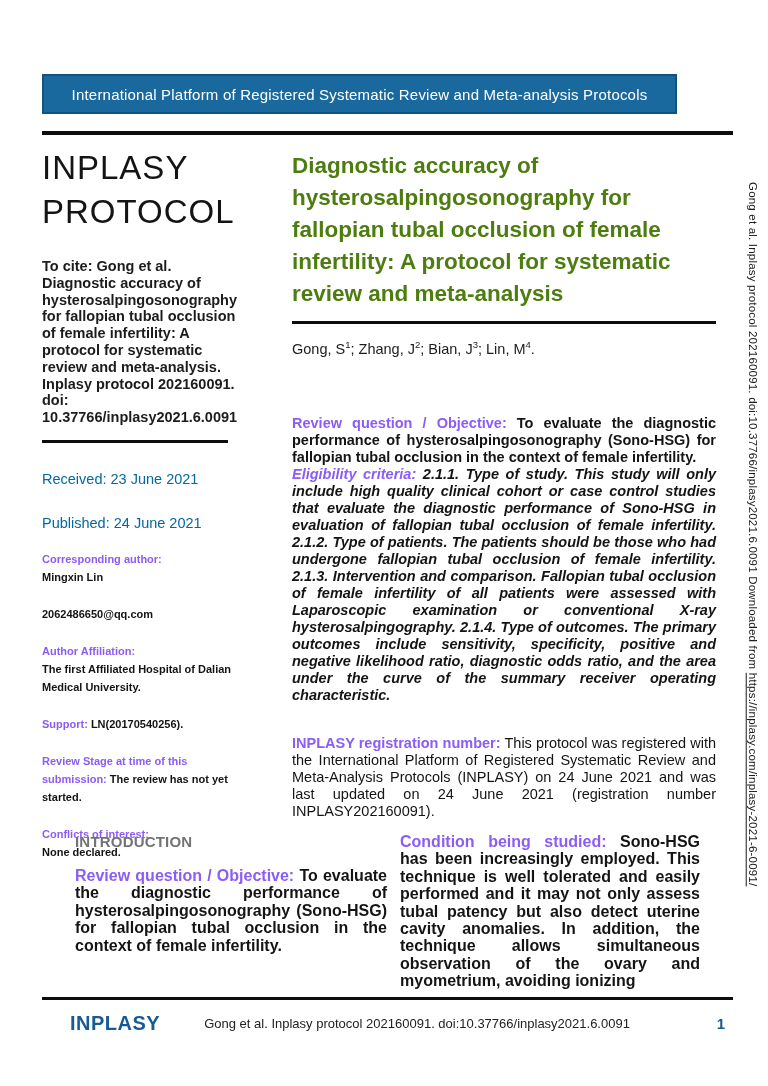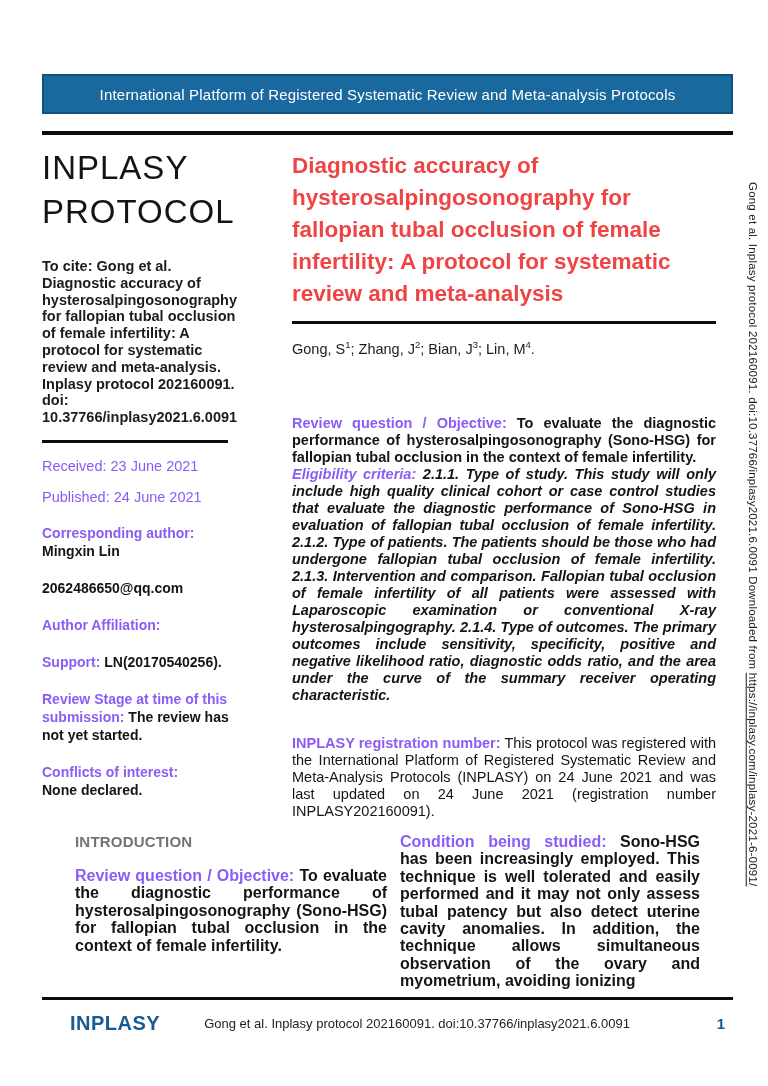--- a/index.html
+++ b/index.html
@@ -4,42 +4,42 @@
 <style>
   html,body { margin:0; padding:0; background:#e8e8e8; }
   .page {
     position:relative; width:768px; height:1086px; margin:0 auto;
     background:#ffffff; overflow:hidden;
     font-family:"Liberation Sans", sans-serif; color:#161616;
   }
 
   
   .banner {
-    position:absolute; left:42px; top:74px; width:691px; height:40px;
+    position:absolute; left:42px; top:74px; width:635px; height:40px;
     background:#1a699e; border:2px solid #11527e; box-sizing:border-box;
     display:flex; align-items:center; justify-content:center;
     color:#ffffff; font-size:15px; letter-spacing:0.2px;
   }
 
   .hrule { position:absolute; background:#0d0d0d; }
   .rule-top    { left:42px; top:131px; width:691px; height:4px; }
   .rule-footer { left:42px; top:997px; width:691px; height:3px; }
 
   
   .left-col { position:absolute; left:42px; top:146px; width:196px; }
   .masthead { font-size:33px; line-height:44px; letter-spacing:1px; color:#141414; font-weight:400; }
   .cite { margin-top:24px; font-size:14.5px; line-height:16.8px; color:#1c1c1c;font-weight:bold; }
   .rule-cite { margin-top:10px; width:186px; height:3px; background:#0d0d0d; }
-  .meta-line { margin-top:15px; font-size:14.5px; color:#8b5cf6; }
-  .left-sec { margin-top:19px; font-size:14px; line-height:18px; font-weight:bold; color:#141414; }
+  .meta-line { margin-top:28px; font-size:14.5px; color:#0369a1; }
+  .left-sec { margin-top:19px; font-size:11px; line-height:18px; font-weight:bold; color:#141414; }
   .blue { color:#8b5cf6; }
 
   
   .right-col { position:absolute; left:292px; top:150px; width:424px; }
-  .article-title { color:#ef4444; font-size:22.5px; line-height:32px; font-weight:bold; }
+  .article-title { color:#4d7c0f; font-size:22.5px; line-height:32px; font-weight:bold; }
   .rule-title { margin-top:11px; width:100%; height:3px; background:#0d0d0d; }
   .authors { font-size:14.5px; color:#1c1c1c; }
   .authors sup { font-size:9.5px; }
   .para { text-align:justify; font-size:14.5px; line-height:17px; color:#141414; }
   .para.bold { font-weight:bold; }
   .block-objective { margin-top:59px; }
   .block-registration { margin-top:31px; font-weight:400; }
 
   
   .bottom-left  { position:absolute; left:75px;  top:833px; width:312px; }
@@ -90,20 +90,21 @@
 
     <p class="left-sec">
       <span class="blue">Corresponding author:</span><br>
       <span>Mingxin Lin</span>
     </p>
 
     <p class="left-sec">2062486650@qq.com</p>
 
     <p class="left-sec">
       <span class="blue">Author Affiliation:</span><br>
+      <span>The first Affiliated Hospital of Dalian Medical University.</span>
     </p>
 
     <p class="left-sec">
       <span class="blue">Support:</span>
       <span>LN(20170540256).</span>
     </p>
 
     <p class="left-sec">
       <span class="blue">Review Stage at time of this submission:</span>
       <span>The review has not yet started.</span>

